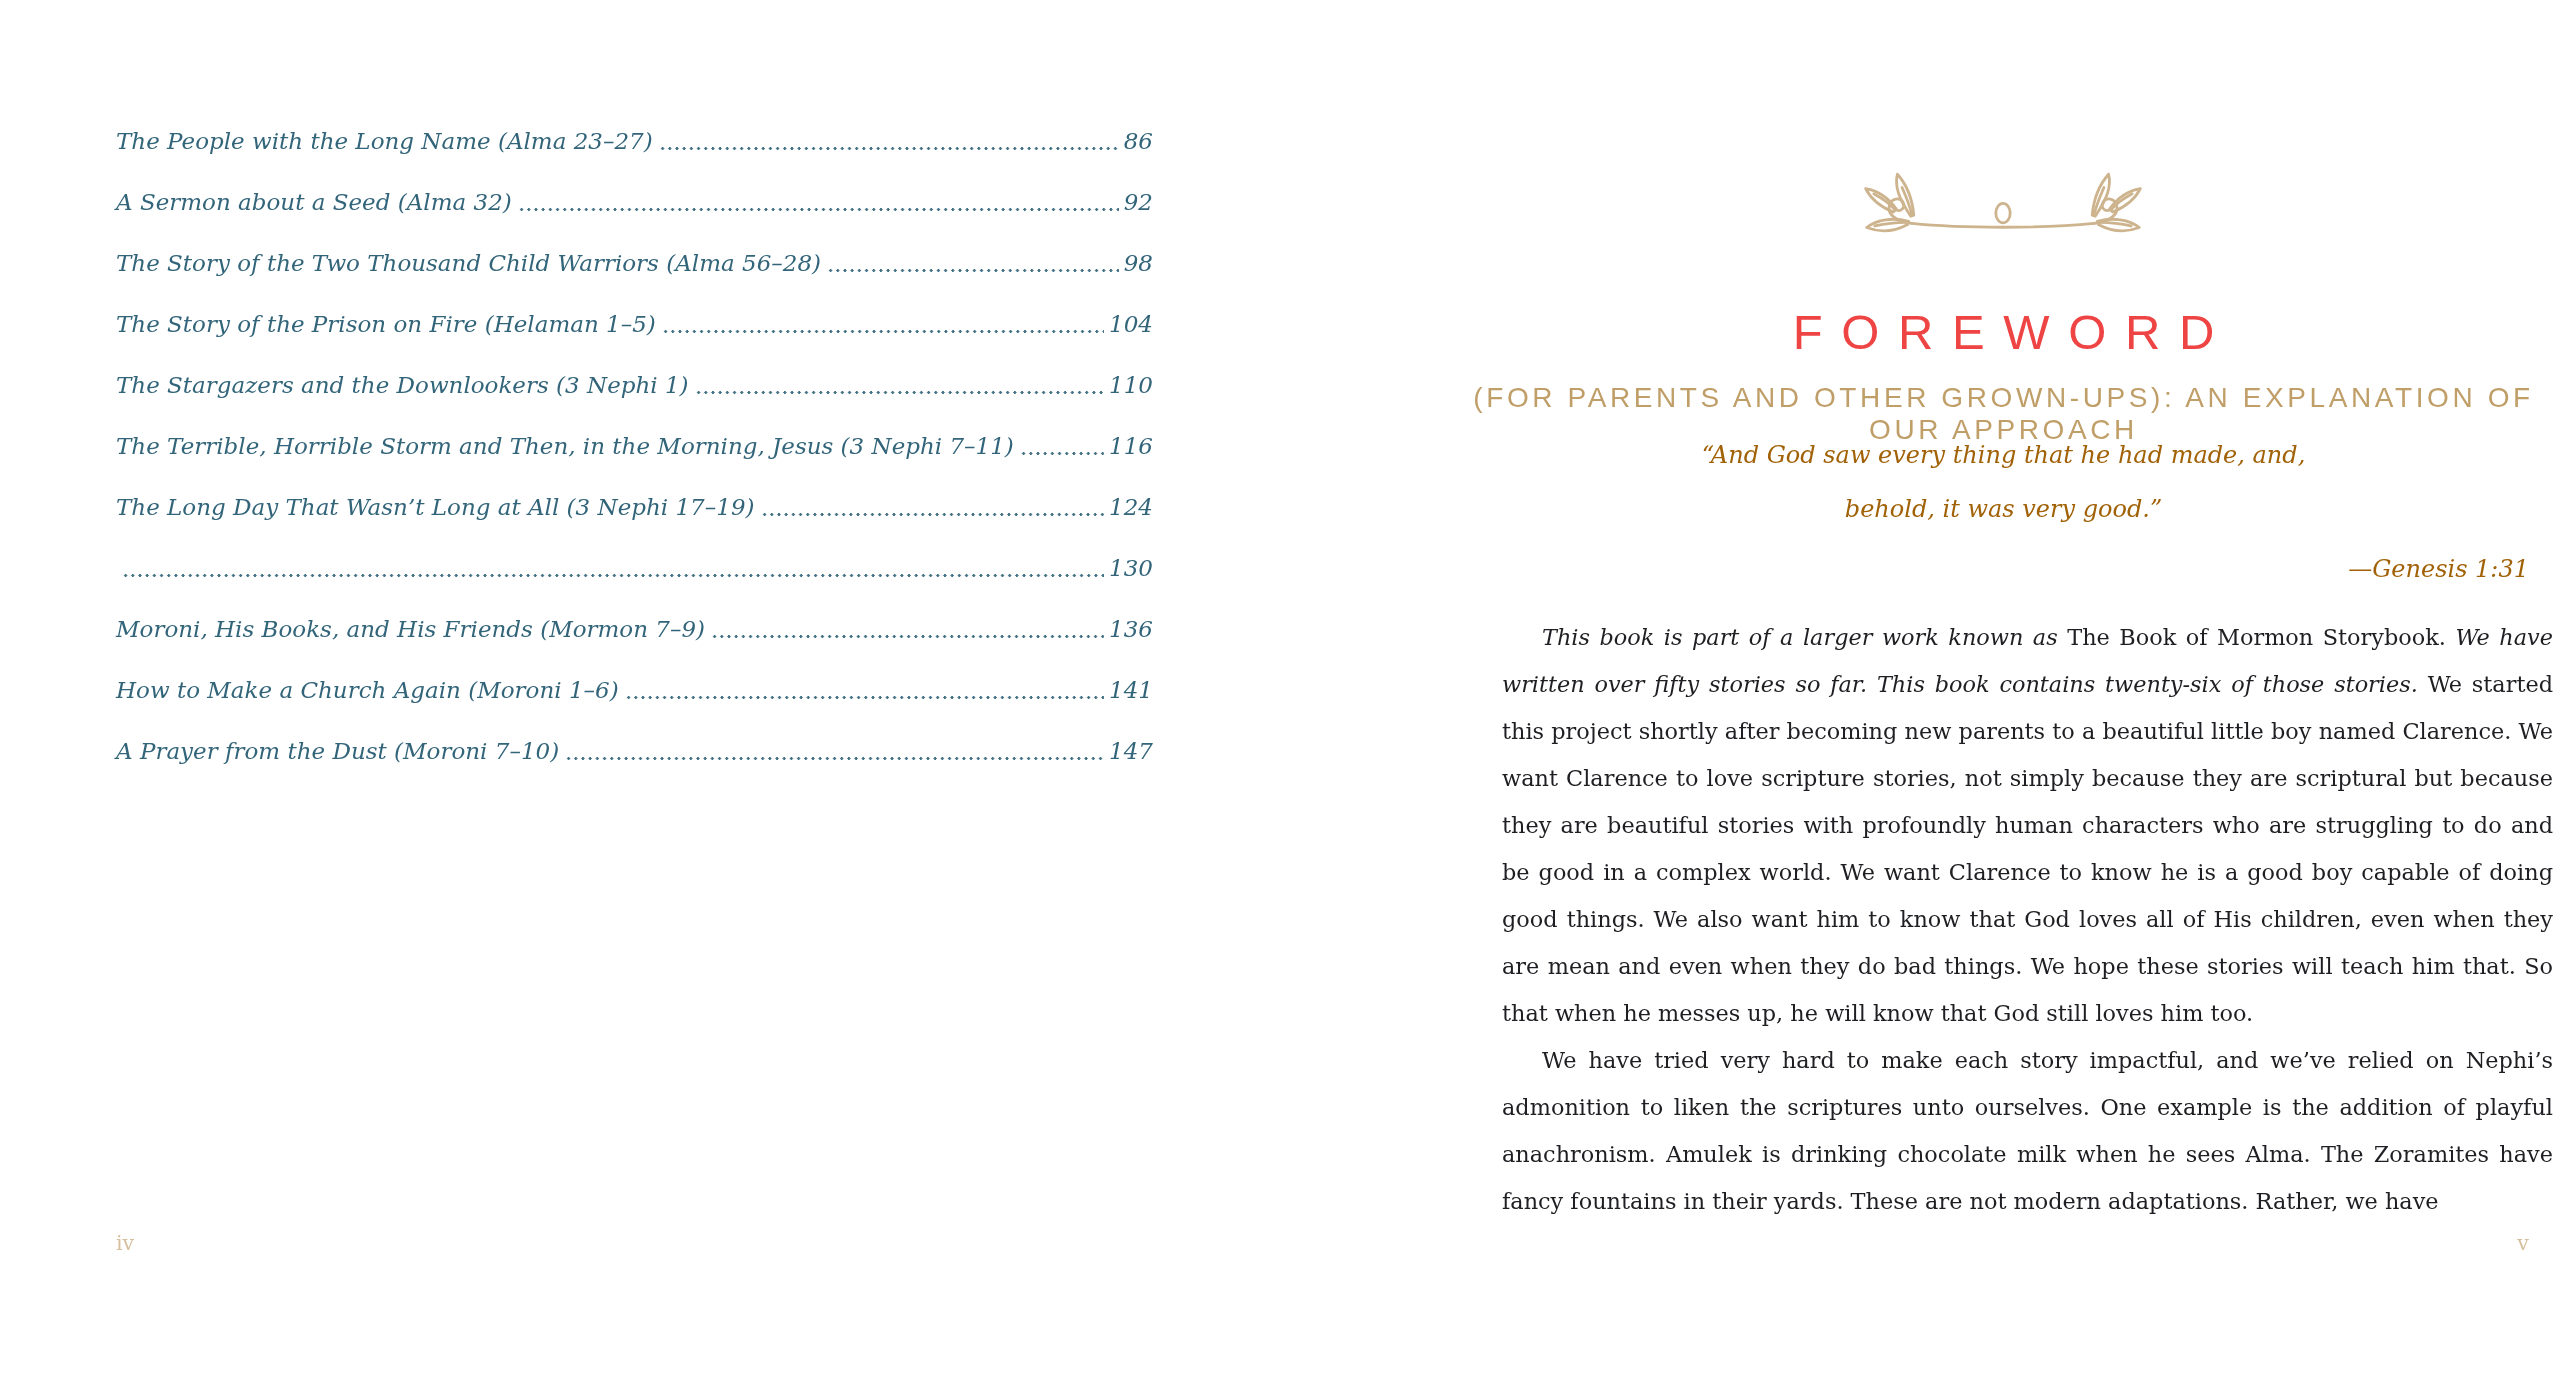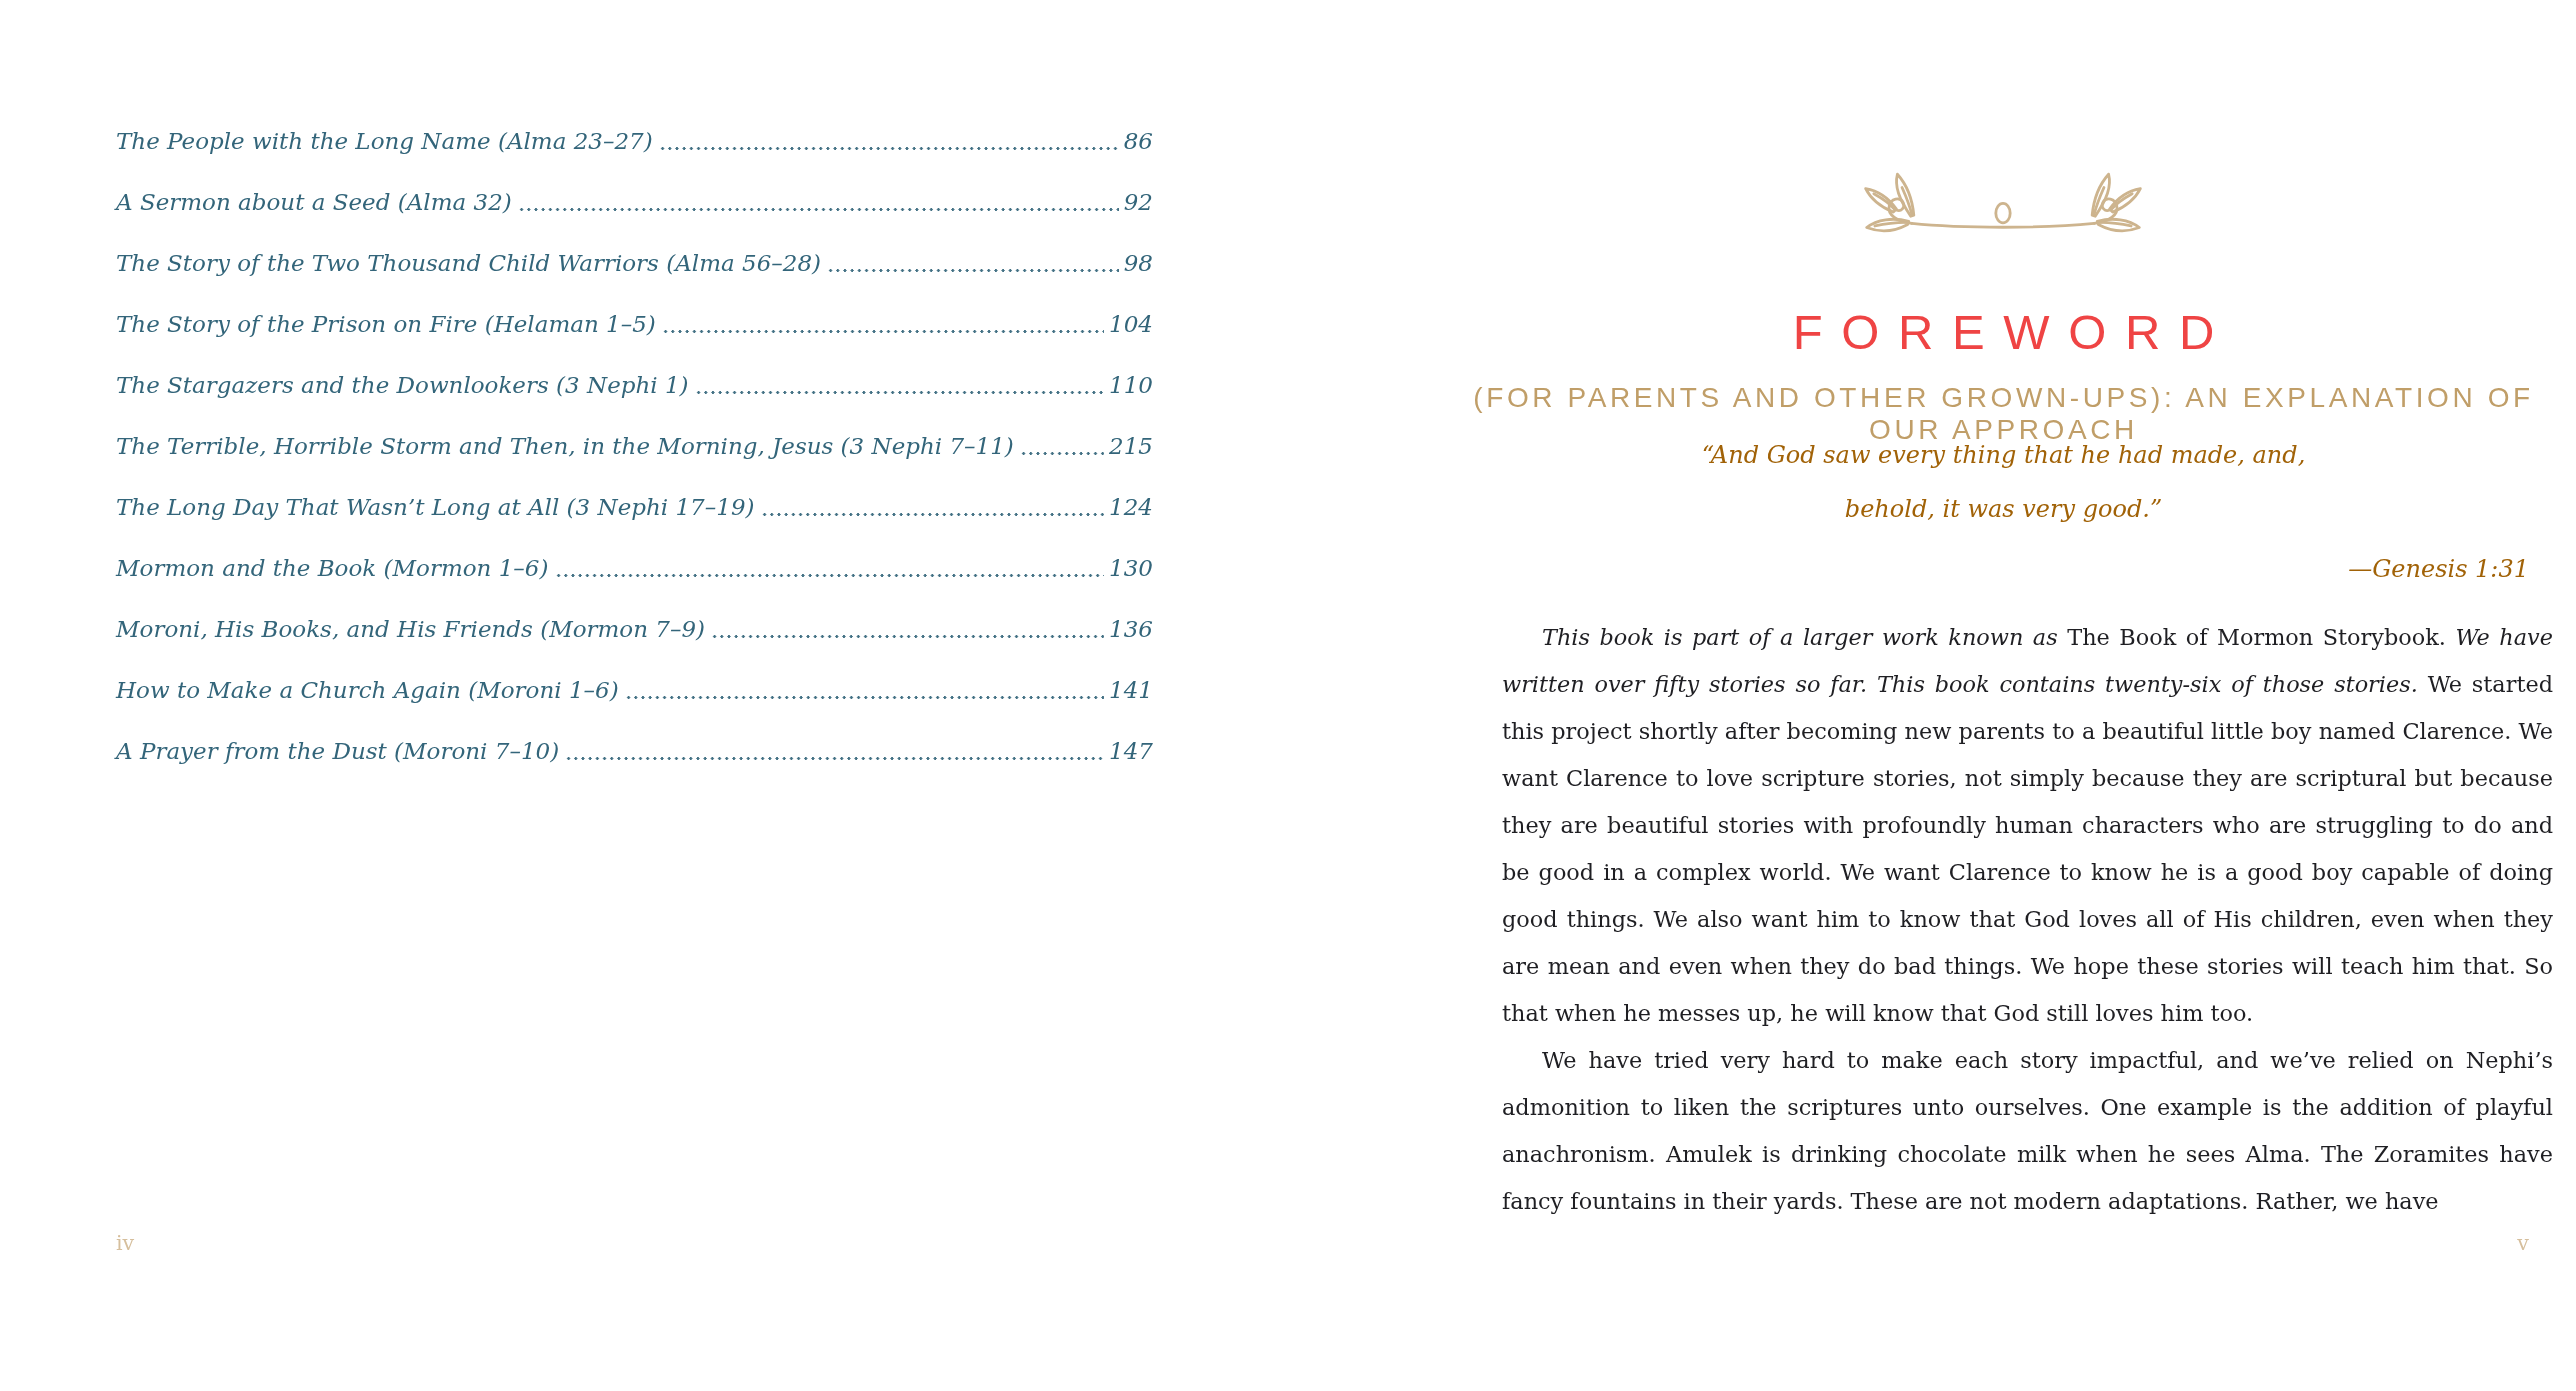--- a/index.html
+++ b/index.html
@@ -120,29 +120,28 @@
         <span class="toc-page-num">104</span>
       </div>
       <div class="toc-row">
         <span class="toc-title">The Stargazers and the Downlookers (3 Nephi 1)</span>
         <span class="leader"></span>
         <span class="toc-page-num">110</span>
       </div>
       <div class="toc-row">
         <span class="toc-title">The Terrible, Horrible Storm and Then, in the Morning, Jesus (3 Nephi 7–11)</span>
         <span class="leader"></span>
-        <span class="toc-page-num">215</span>
+        <span class="toc-page-num">116</span>
       </div>
       <div class="toc-row">
         <span class="toc-title">The Long Day That Wasn’t Long at All (3 Nephi 17–19)</span>
         <span class="leader"></span>
         <span class="toc-page-num">124</span>
       </div>
       <div class="toc-row">
-        <span class="toc-title">Mormon and the Book (Mormon 1–6)</span>
         <span class="leader"></span>
         <span class="toc-page-num">130</span>
       </div>
       <div class="toc-row">
         <span class="toc-title">Moroni, His Books, and His Friends (Mormon 7–9)</span>
         <span class="leader"></span>
         <span class="toc-page-num">136</span>
       </div>
       <div class="toc-row">
         <span class="toc-title">How to Make a Church Again (Moroni 1–6)</span>

